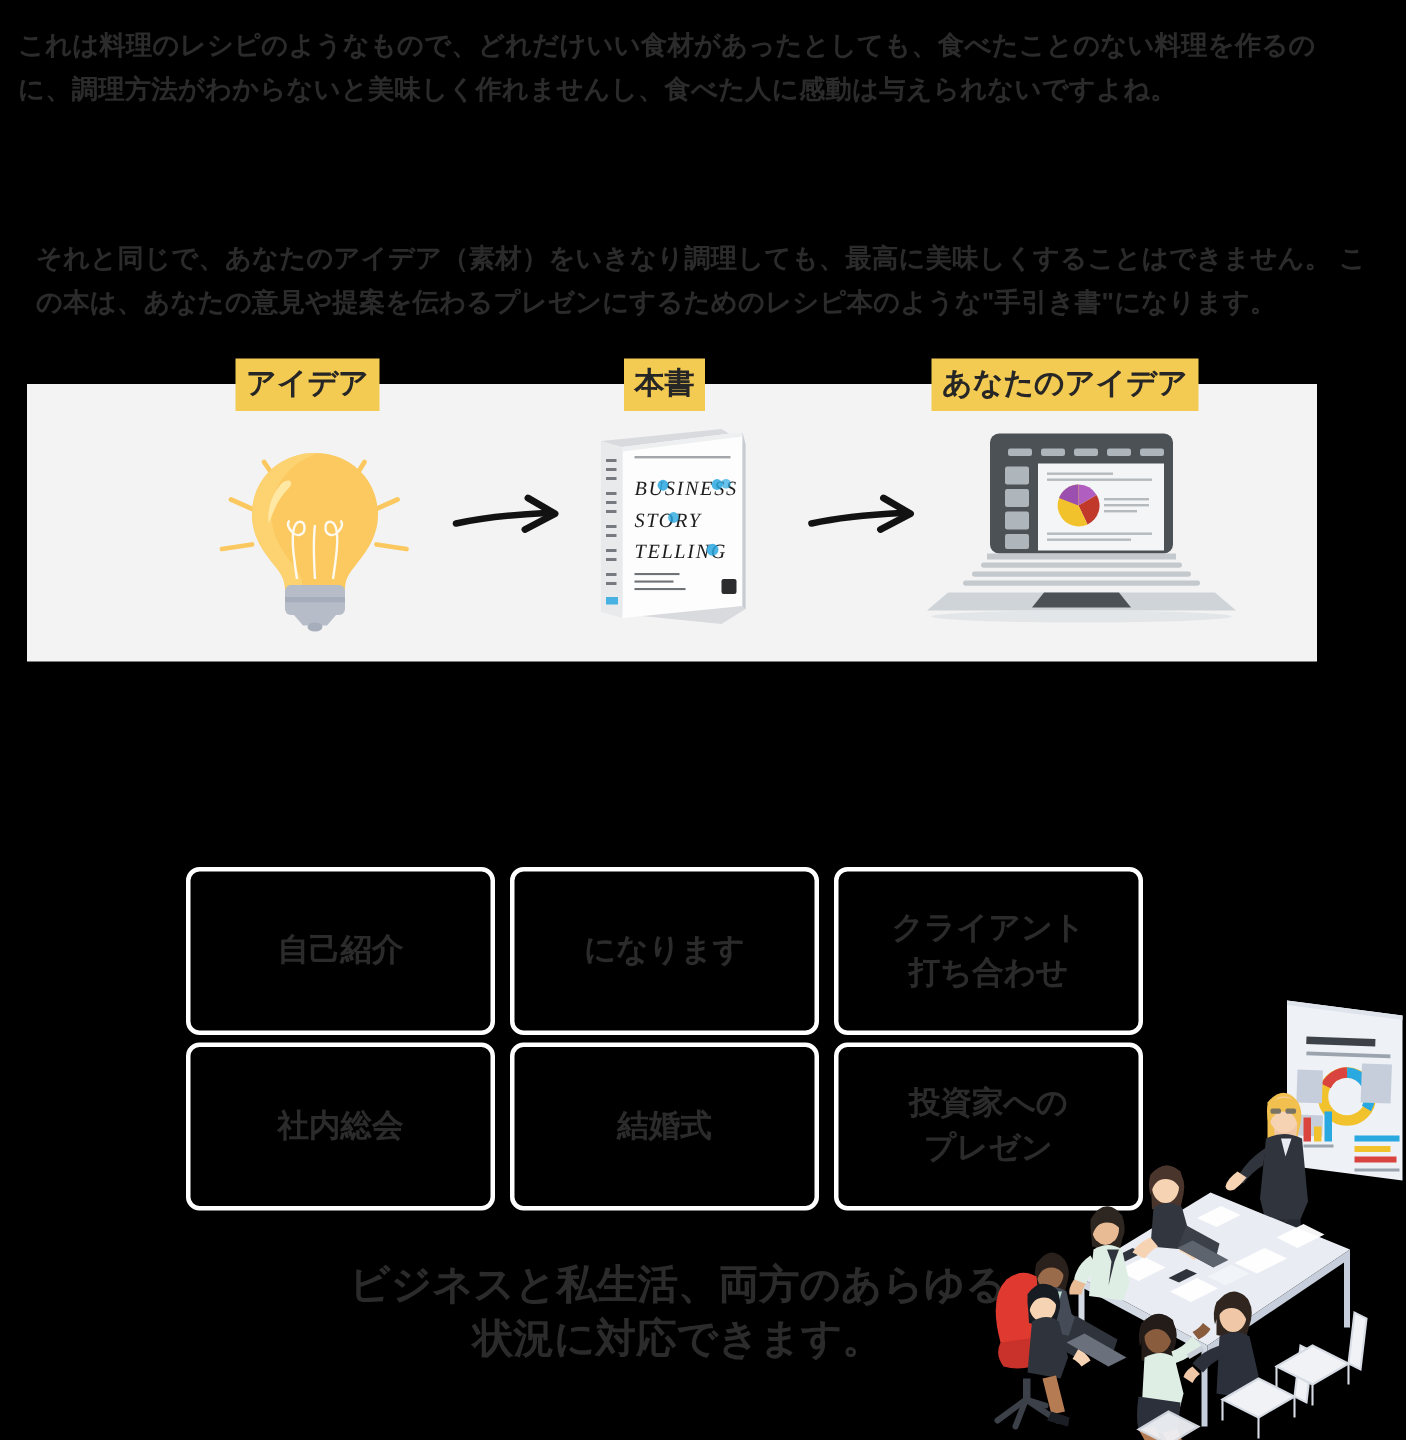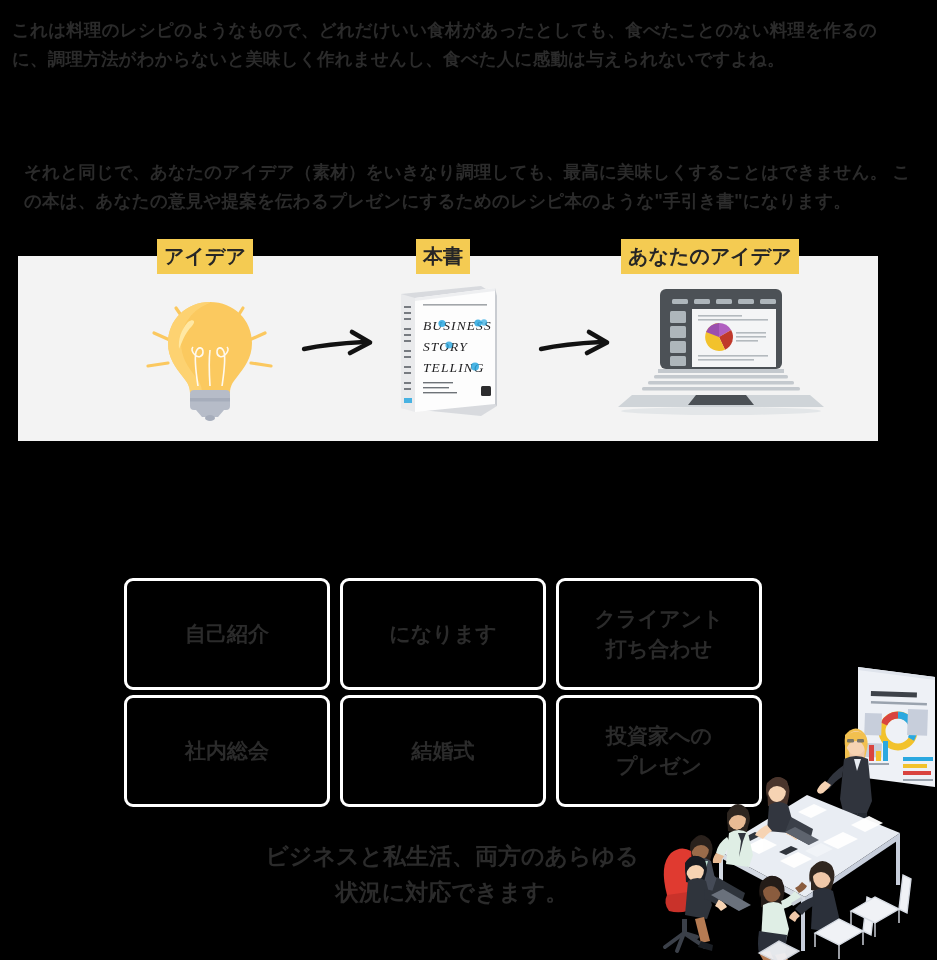--- a/index.html
+++ b/index.html
@@ -99,21 +99,21 @@
 
   
   #caption {
     position: absolute;
     left: 172px;
     top: 838px;
     width: 560px;
     text-align: center;
     color: #2b2b2b;
     font-weight: 700;
-    font-size: 23px;
+    font-size: 27px;
     line-height: 36px;
     white-space: pre-line;
   }
 
   
   .meeting-wrap {
     position: absolute;
     left: 655px;
     top: 665px;
     width: 282px;

